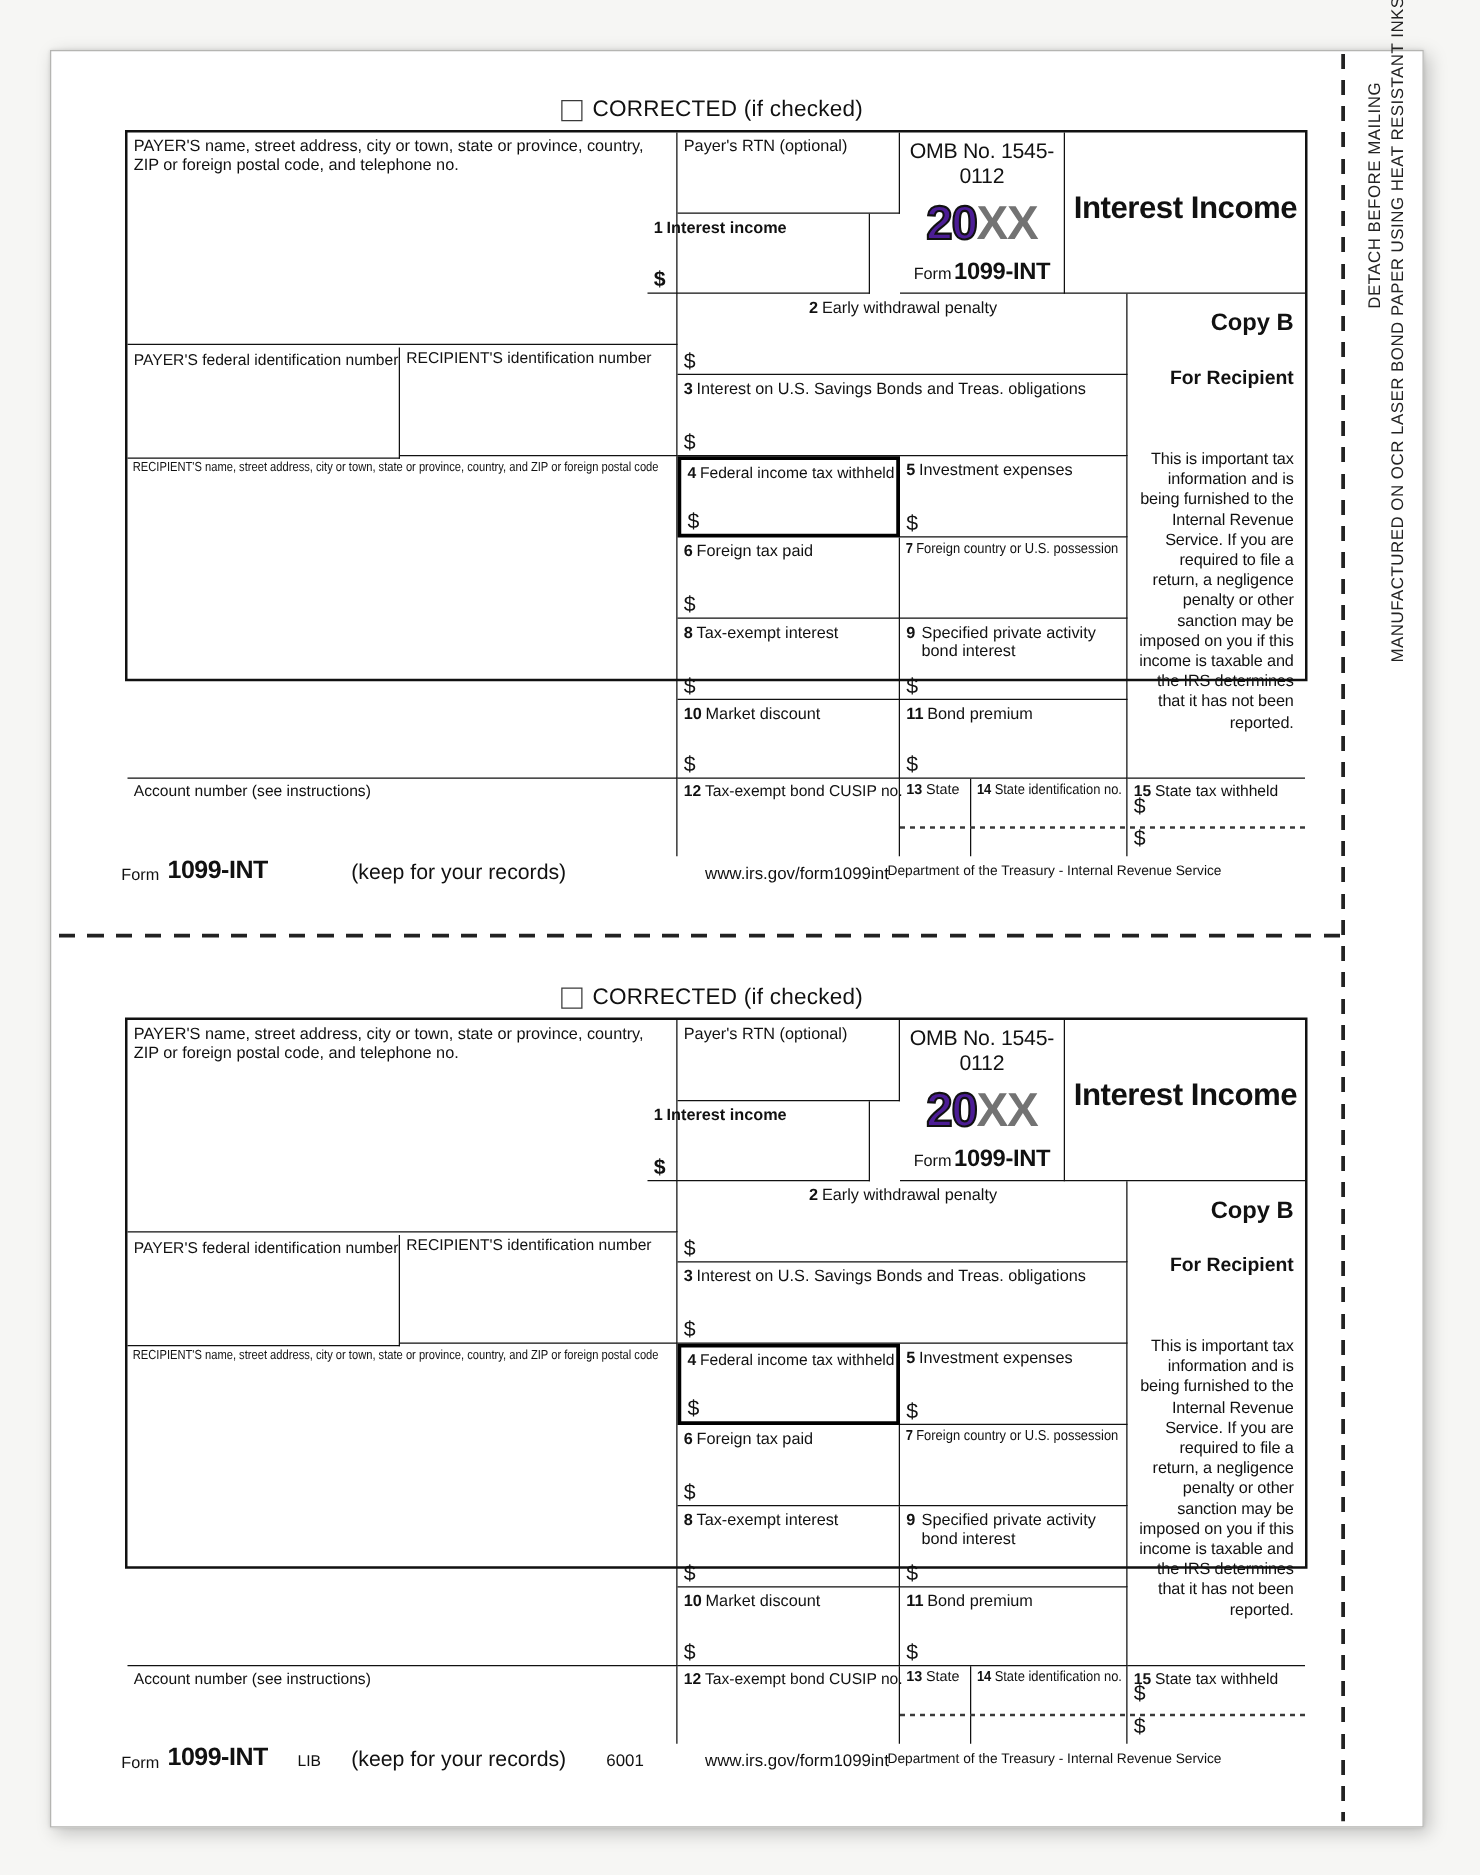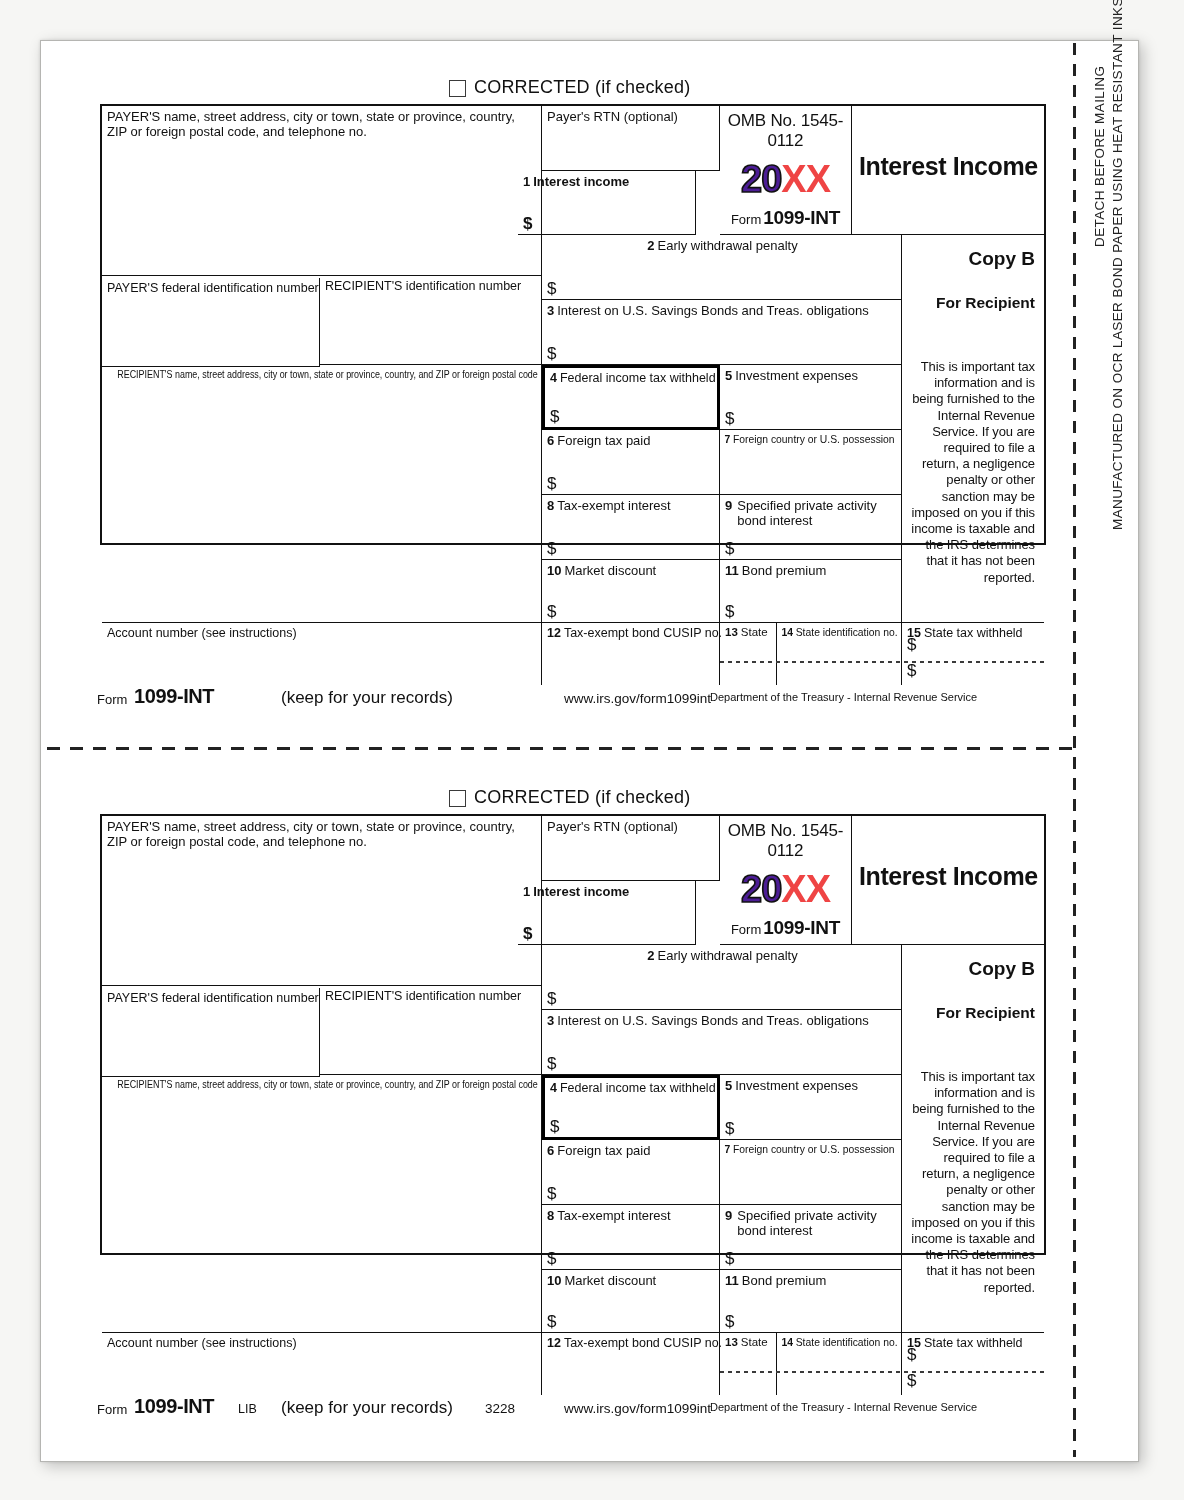--- a/index.html
+++ b/index.html
@@ -38,21 +38,21 @@
   .grid{position:absolute;left:59px;top:26px;width:946px;height:441px;
     border:2px solid #111;box-sizing:border-box;}
   .cell{position:absolute;box-sizing:border-box;
     border-right:1.5px solid #111;border-bottom:1.5px solid #111;}
   .nr{border-right:none;} .nb{border-bottom:none;}
 
   
   .c-payer  {left:0;top:0;width:440px;height:170px;}
   .c-fedid  {left:0;top:172px;width:218px;height:89px;}
   .c-recid  {left:218px;top:170px;width:222px;height:89px;}
-  .c-recname{left:0;top:259px;width:440px;height:258px;padding-left:11px;}
+  .c-recname{left:0;top:259px;width:440px;height:258px;}
   .c-acct   {left:0;top:517px;width:440px;height:62px;}
   .c-rtn    {left:440px;top:0;width:178px;height:65px;}
   .c-b1     {left:416px;top:65px;width:178px;height:64px;font-weight:bold;}
   .c-omb    {left:618px;top:0;width:132px;height:129px;}
   .c-title  {left:750px;top:0;width:192px;height:129px;}
   .c-b2     {left:440px;top:129px;width:360px;height:65px;text-align:center;}
   .c-b3     {left:440px;top:194px;width:360px;height:65px;}
   .c-b4     {left:440px;top:259px;width:178px;height:65px;border:3px solid #000;}
   .c-b5     {left:618px;top:259px;width:182px;height:65px;}
   .c-b6     {left:440px;top:324px;width:178px;height:65px;}
@@ -77,21 +77,21 @@
   .f12{font-size:12.5px;} .f11{font-size:11.5px;} .xs{font-size:10.5px;}
   .nw{white-space:nowrap;} .cx90{transform:scaleX(.9);transform-origin:0 0;}
   .cx85{transform:scaleX(.85);transform-origin:0 0;}
   .dollar{position:absolute;left:5px;bottom:0px;font-size:17px;}
   .d1{position:absolute;left:5px;top:12px;font-size:17px;}
   .d2{position:absolute;left:5px;top:38px;font-size:17px;}
 
   .omb-lbl{font-size:17px;text-align:center;padding-top:5px;letter-spacing:-.2px;}
   .year{text-align:center;margin-top:7px;font-size:38px;font-weight:bold;letter-spacing:-1px;}
   .y20{color:#4c1d95;-webkit-text-stroke:1.7px #111;}
-  .yxx{color:#ef4444;}
+  .yxx{color:#737373;}
   .form-line{position:absolute;bottom:5px;left:0;right:0;text-align:center;font-size:13px;}
   .form-line b{font-size:19px;letter-spacing:-.3px;margin-left:2px;}
   .main-title{position:absolute;left:7px;top:46px;font-size:25px;font-weight:bold;letter-spacing:-.4px;white-space:nowrap;}
 
   .copyb-inner{padding:13px 9px 0 4px;text-align:right;}
   .copy-b{font-size:19px;font-weight:bold;}
   .for-recipient{font-size:15.5px;font-weight:bold;margin-top:24px;}
   .note{font-size:13px;line-height:16.2px;margin-top:47px;text-align:right;letter-spacing:-.1px;}
 
   .footer{position:absolute;left:56px;top:607px;width:990px;height:26px;}
@@ -322,18 +322,18 @@
         </div>
       </div>
       <div class="acct-dash"></div>
     </div>
 
     <div class="footer">
       <span class="f-word">Form</span>
       <b class="f-num">1099-INT</b>
       <span class="f-lib">LIB</span>
       <span class="f-keep">(keep for your records)</span>
-      <span class="f-code">3228</span>
+      <span class="f-code">6001</span>
       <span class="f-url">www.irs.gov/form1099int</span>
       <span class="f-dept">Department of the Treasury - Internal Revenue Service</span>
     </div>
   </section>
 </div>
 
 </body></html>

